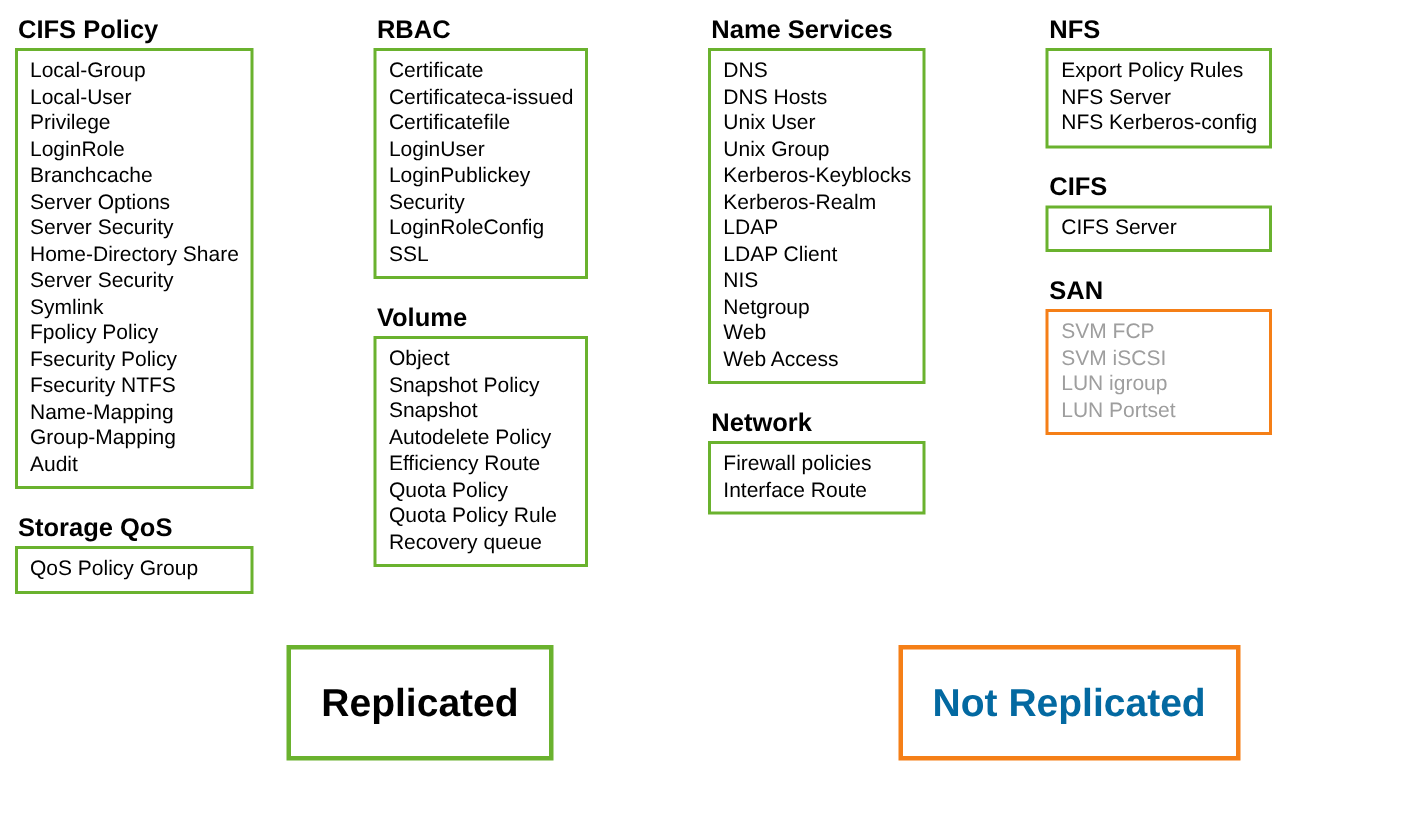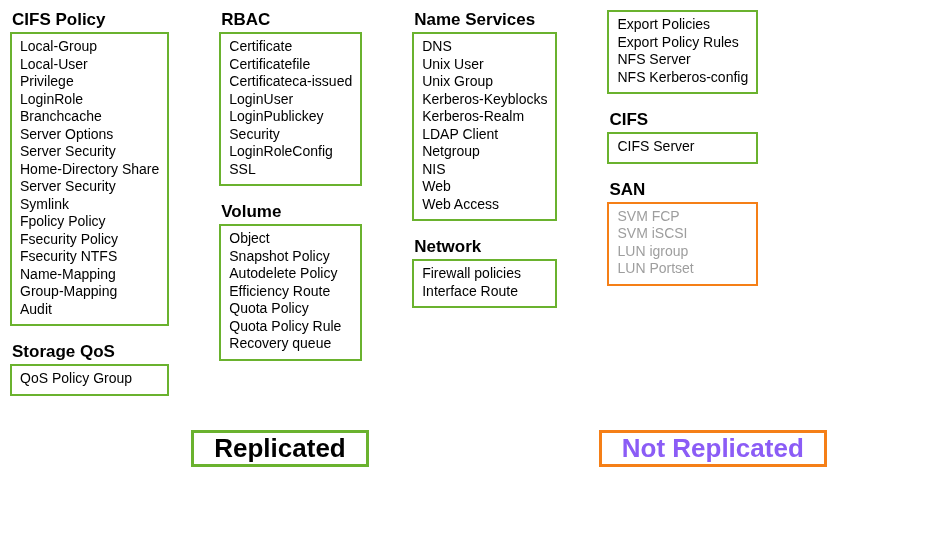--- a/index.html
+++ b/index.html
@@ -5,21 +5,21 @@
   body {
     margin: 0;
     padding: 10px;
     font-family: Arial, Helvetica, sans-serif;
     background: #fff;
     width: 938px;
     box-sizing: border-box;
   }
   .columns {
     display: flex;
-    gap: 50px;
+    gap: 80px;
     align-items: flex-start;
   }
   .col {
     display: flex;
     flex-direction: column;
   }
   .group {
     margin-bottom: 16px;
   }
   .group-title {
@@ -46,26 +46,26 @@
   .legend-row {
     margin-top: 18px;
     display: flex;
     gap: 230px;
     justify-content: center;
     padding-left: 80px;
   }
   .legend {
     font-size: 26px;
     font-weight: bold;
-    padding: 0 20px;
+    padding: 20px 20px;
     border: 3.5px solid;
     display: inline-block;
   }
   .legend.green { border-color: #6ab22e; color: #000; }
-  .legend.orange { border-color: #f57f17; color: #8b5cf6; text-align: center; }
+  .legend.orange { border-color: #f57f17; color: #0369a1; text-align: center; }
 </style>
 </head>
 <body>
 
 <div class="columns" id="columns-root">
     <div class="col">
       <div class="group">
         <div class="group-title">CIFS Policy</div>
         <div class="group-box">
           <div class="item">Local-Group</div>
@@ -91,70 +91,73 @@
         <div class="group-box">
           <div class="item">QoS Policy Group</div>
         </div>
       </div>
     </div>
     <div class="col">
       <div class="group">
         <div class="group-title">RBAC</div>
         <div class="group-box">
           <div class="item">Certificate</div>
+          <div class="item">Certificateca-issued</div>
           <div class="item">Certificatefile</div>
-          <div class="item">Certificateca-issued</div>
           <div class="item">LoginUser</div>
           <div class="item">LoginPublickey</div>
           <div class="item">Security</div>
           <div class="item">LoginRoleConfig</div>
           <div class="item">SSL</div>
         </div>
       </div>
       <div class="group">
         <div class="group-title">Volume</div>
         <div class="group-box">
           <div class="item">Object</div>
           <div class="item">Snapshot Policy</div>
+          <div class="item">Snapshot</div>
           <div class="item">Autodelete Policy</div>
           <div class="item">Efficiency Route</div>
           <div class="item">Quota Policy</div>
           <div class="item">Quota Policy Rule</div>
           <div class="item">Recovery queue</div>
         </div>
       </div>
     </div>
     <div class="col">
       <div class="group">
         <div class="group-title">Name Services</div>
         <div class="group-box">
           <div class="item">DNS</div>
+          <div class="item">DNS Hosts</div>
           <div class="item">Unix User</div>
           <div class="item">Unix Group</div>
           <div class="item">Kerberos-Keyblocks</div>
           <div class="item">Kerberos-Realm</div>
+          <div class="item">LDAP</div>
           <div class="item">LDAP Client</div>
+          <div class="item">NIS</div>
           <div class="item">Netgroup</div>
-          <div class="item">NIS</div>
           <div class="item">Web</div>
           <div class="item">Web Access</div>
         </div>
       </div>
       <div class="group">
         <div class="group-title">Network</div>
         <div class="group-box">
           <div class="item">Firewall policies</div>
           <div class="item">Interface  Route</div>
         </div>
       </div>
     </div>
     <div class="col">
       <div class="group">
+        <div class="group-title">NFS</div>
         <div class="group-box">
-          <div class="item">Export Policies</div>
           <div class="item">Export Policy Rules</div>
           <div class="item">NFS Server</div>
           <div class="item">NFS Kerberos-config</div>
         </div>
       </div>
       <div class="group">
         <div class="group-title">CIFS</div>
         <div class="group-box">
           <div class="item">CIFS Server</div>
         </div>

